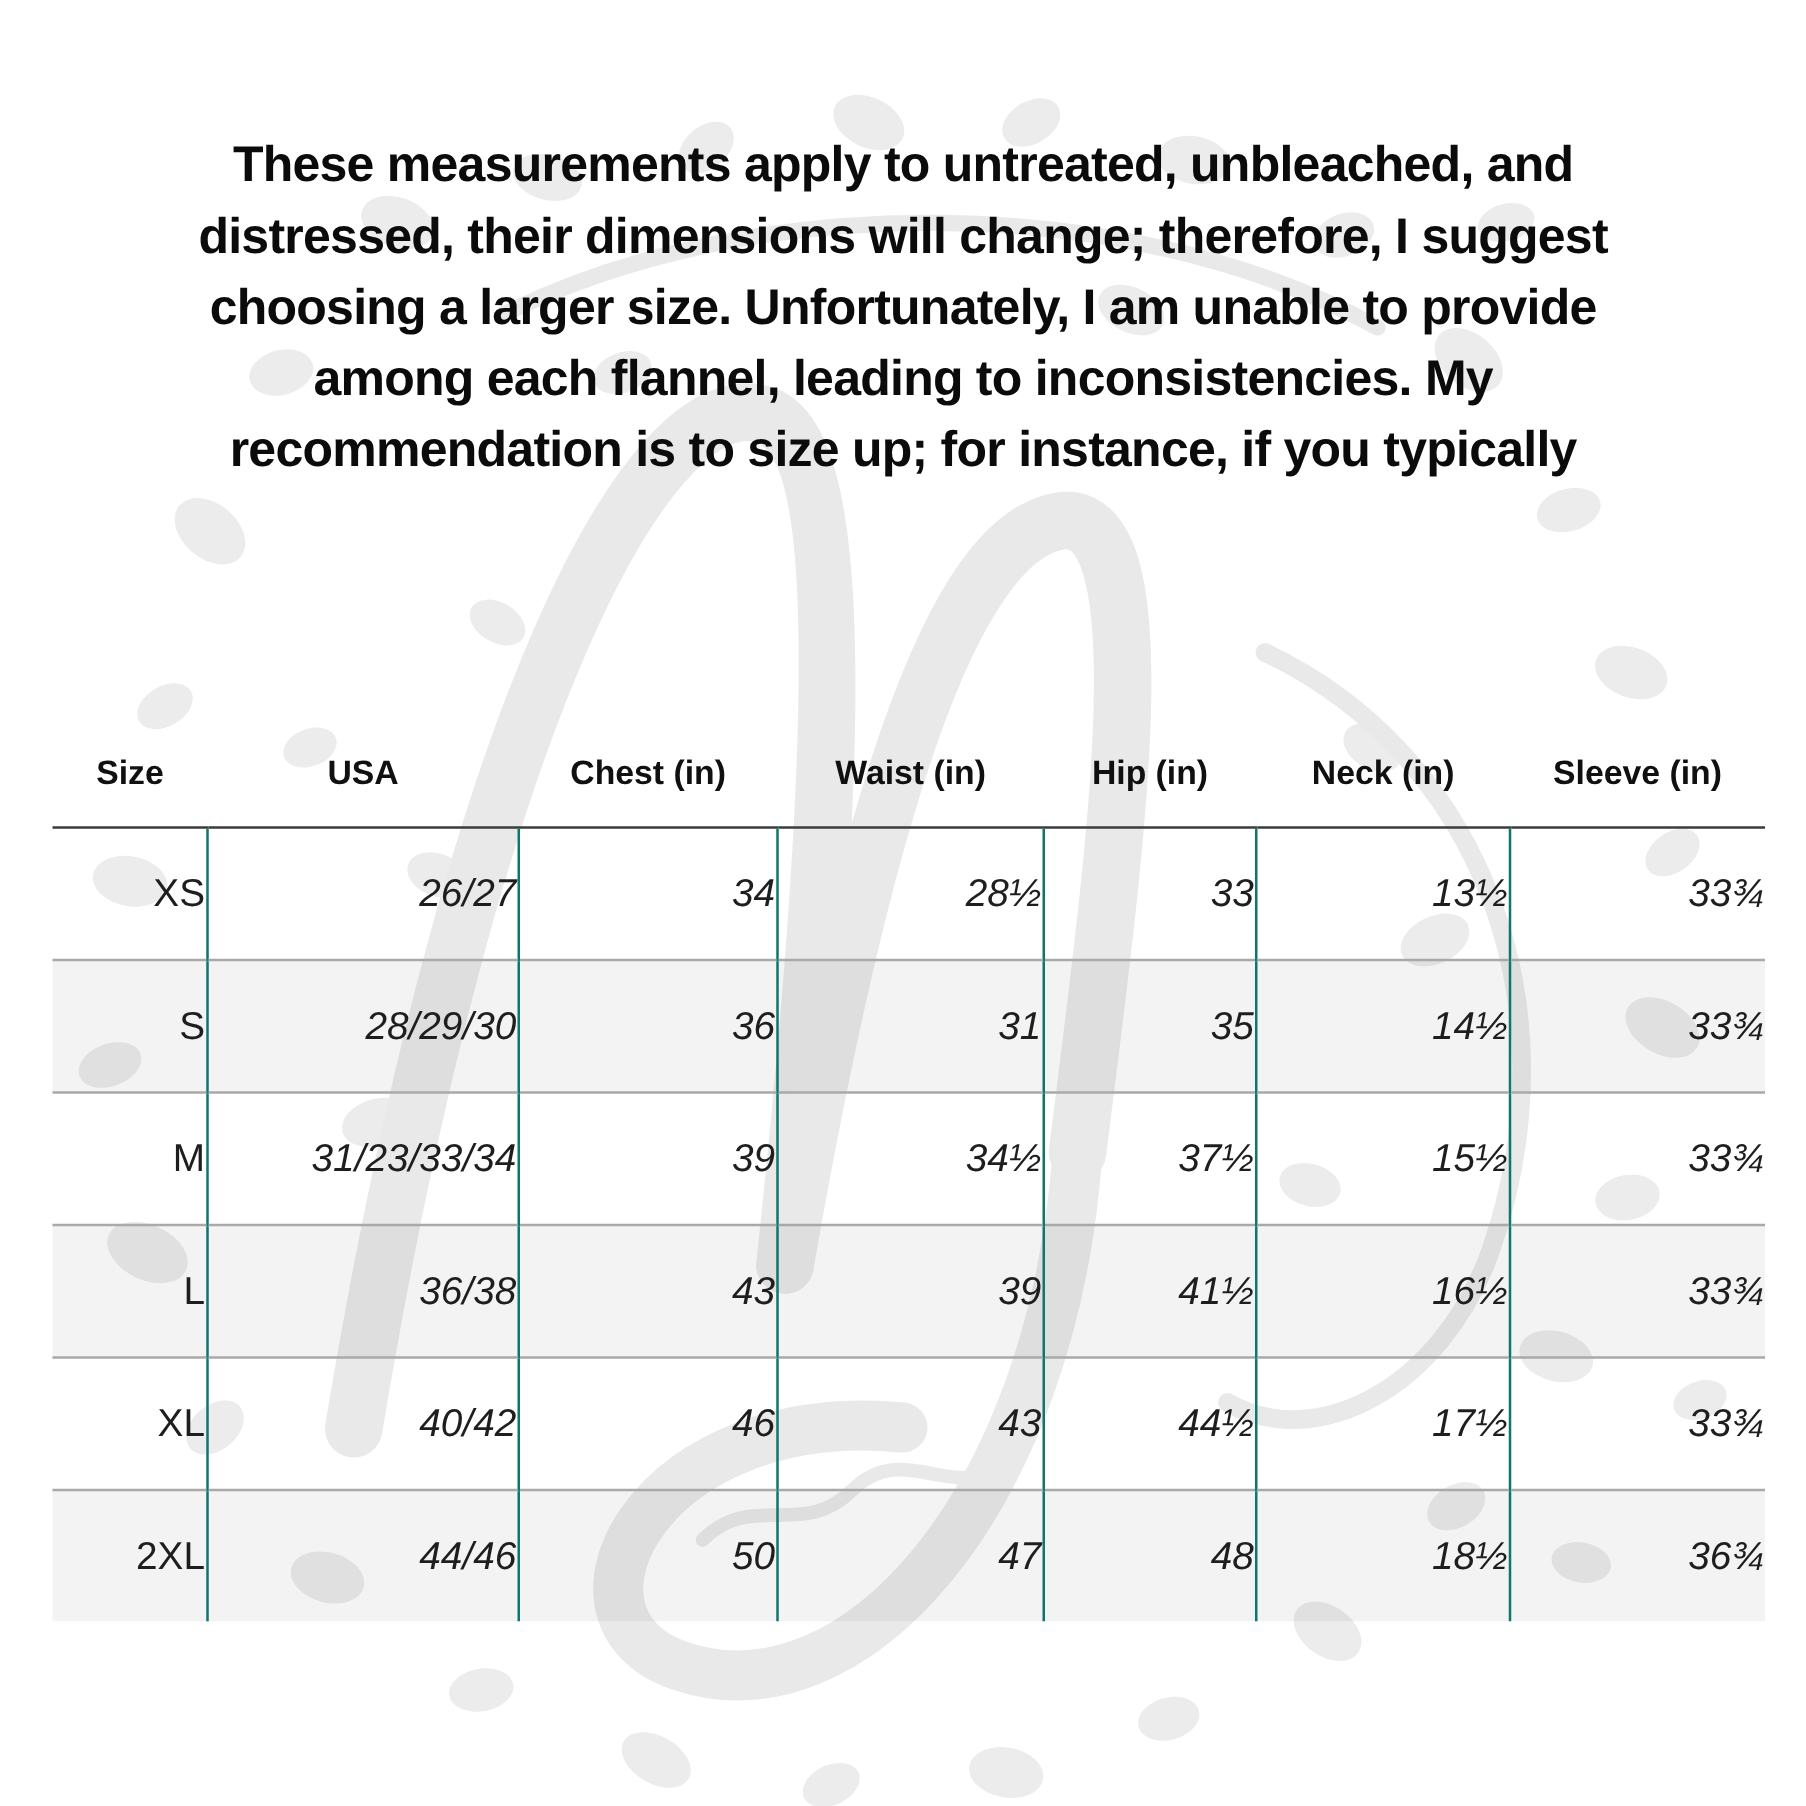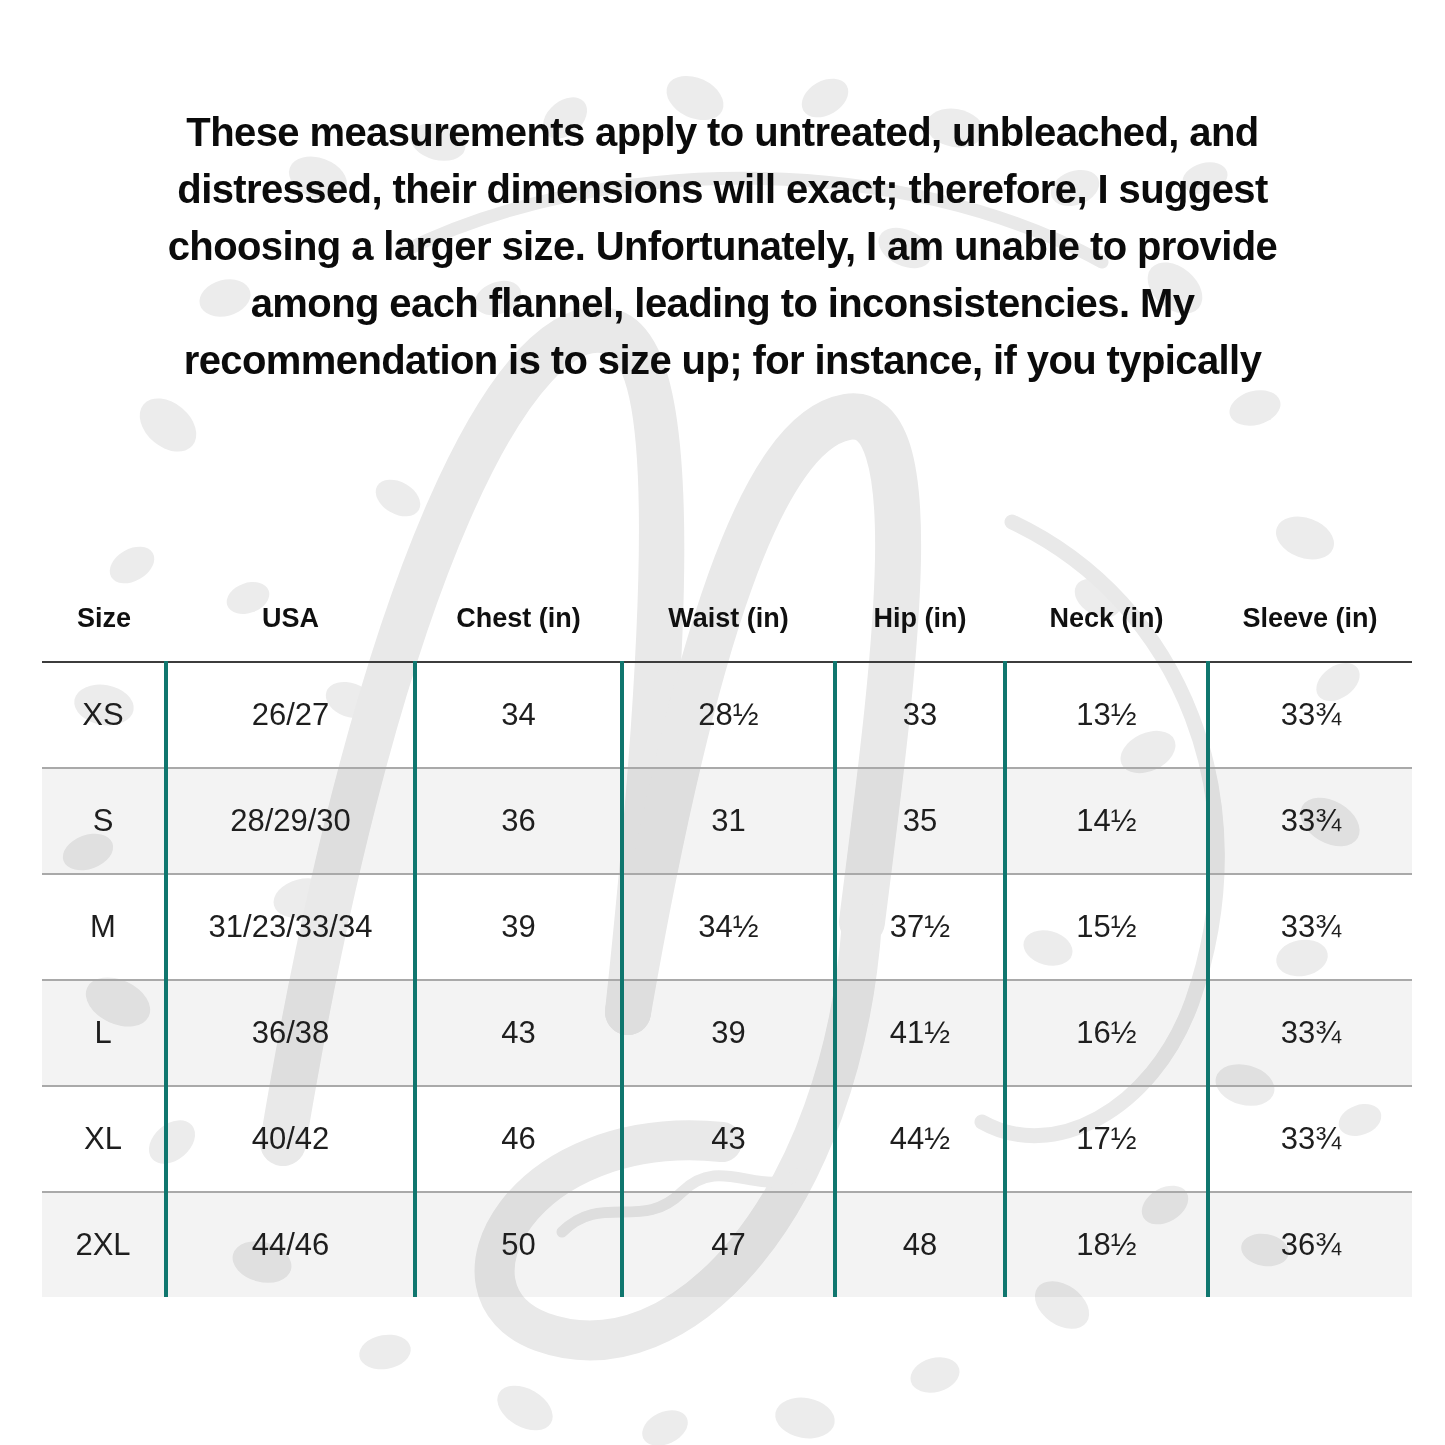--- a/index.html
+++ b/index.html
@@ -43,25 +43,25 @@
     text-align: center;
     vertical-align: middle;
     border-bottom: 2px solid #3c3c3c;
     background: transparent;
   }
   .size-table td {
     height: 102px;
     font-size: 31px;
     font-weight: normal;
     color: #1e1e1e;
-    text-align: center;
+    text-align: right;
     vertical-align: middle;
     background: transparent;
   }
-  .size-table tbody td + td { border-left: 4px solid #0f766e; }
+  .size-table tbody td + td { border-left: 2px solid #0f766e; font-style: italic; }
   .size-table tbody tr + tr td { border-top: 2px solid #a9a9a9; }
   .size-table tbody tr.alt { background: rgba(0,0,0,0.048); }
 </style>
 </head>
 <body>
 
 <svg class="watermark" width="1445" height="1445" viewBox="0 0 1445 1445" aria-hidden="true">
   <g fill="#ececec">
     <ellipse cx="318" cy="178" rx="30" ry="20" transform="rotate(20 318 178)"></ellipse>
     <ellipse cx="225" cy="298" rx="26" ry="18" transform="rotate(-15 225 298)"></ellipse>
@@ -112,21 +112,21 @@
     <path stroke-width="15" d="M1012,522 C1182,602 1262,802 1192,1002 C1152,1112 1052,1162 982,1122"></path>
     <path stroke-width="13" d="M402,252 C602,152 902,152 1102,262"></path>
     <path stroke-width="11" d="M562,1232 C602,1192 642,1232 682,1192 C722,1152 762,1202 802,1172"></path>
   </g>
 </svg>
 
 <div class="content">
 
   <div class="intro">
     <div class="line">These measurements apply to untreated, unbleached, and</div>
-    <div class="line">distressed, their dimensions will exact; therefore, I suggest</div>
+    <div class="line">distressed, their dimensions will change; therefore, I suggest</div>
     <div class="line">choosing a larger size. Unfortunately, I am unable to provide</div>
     <div class="line">among each flannel, leading to inconsistencies. My</div>
     <div class="line">recommendation is to size up; for instance, if you typically</div>
   </div>
 
   <table class="size-table">
     <colgroup>
       <col style="width:124px">
         <col style="width:249px">
         <col style="width:207px">

